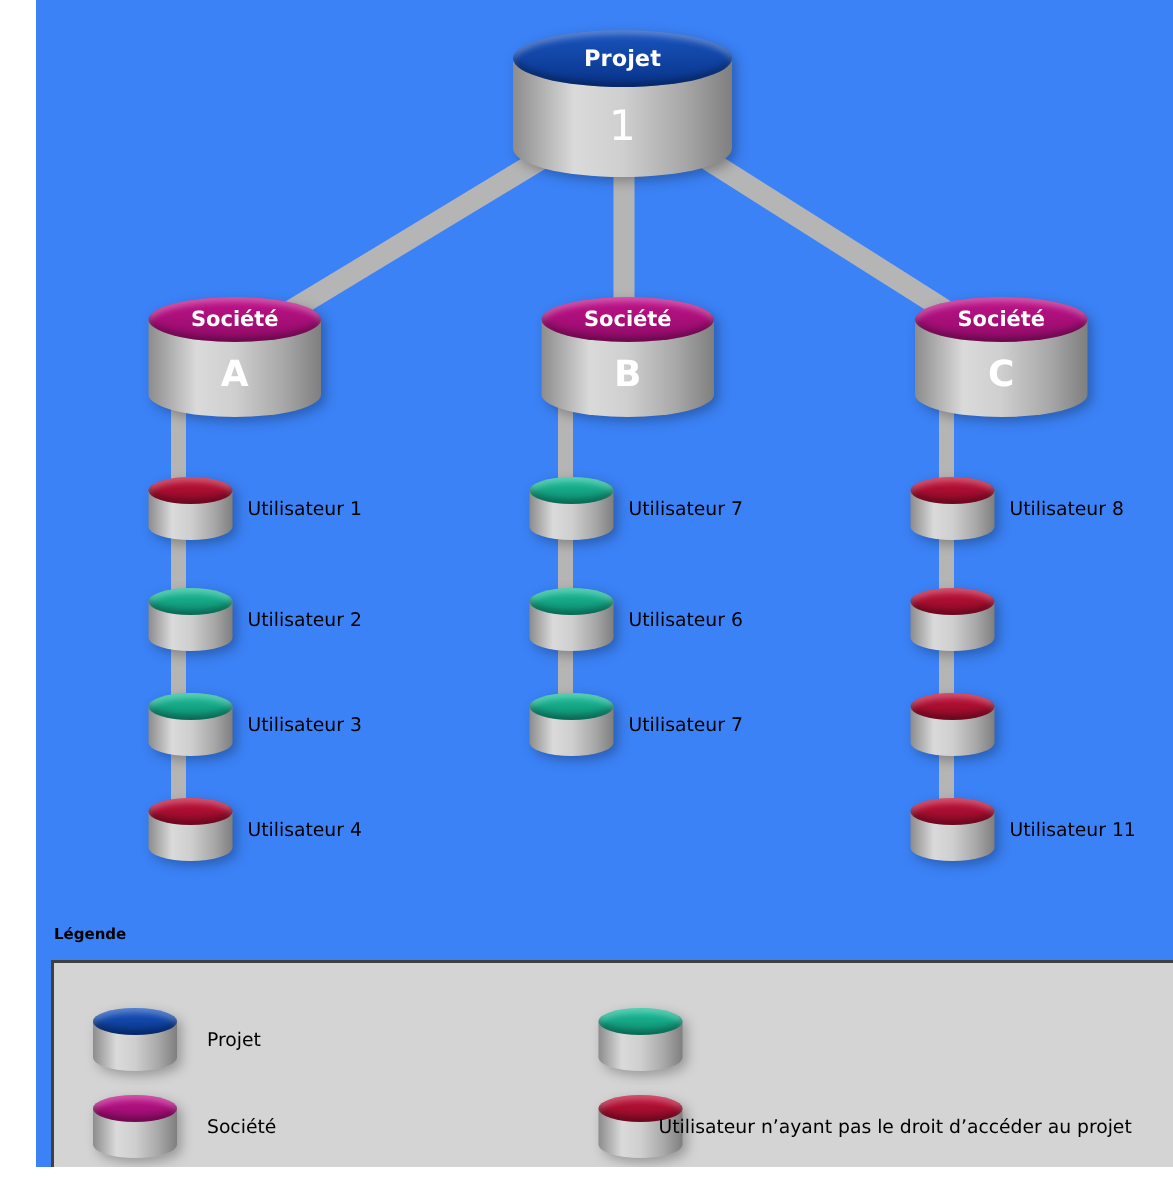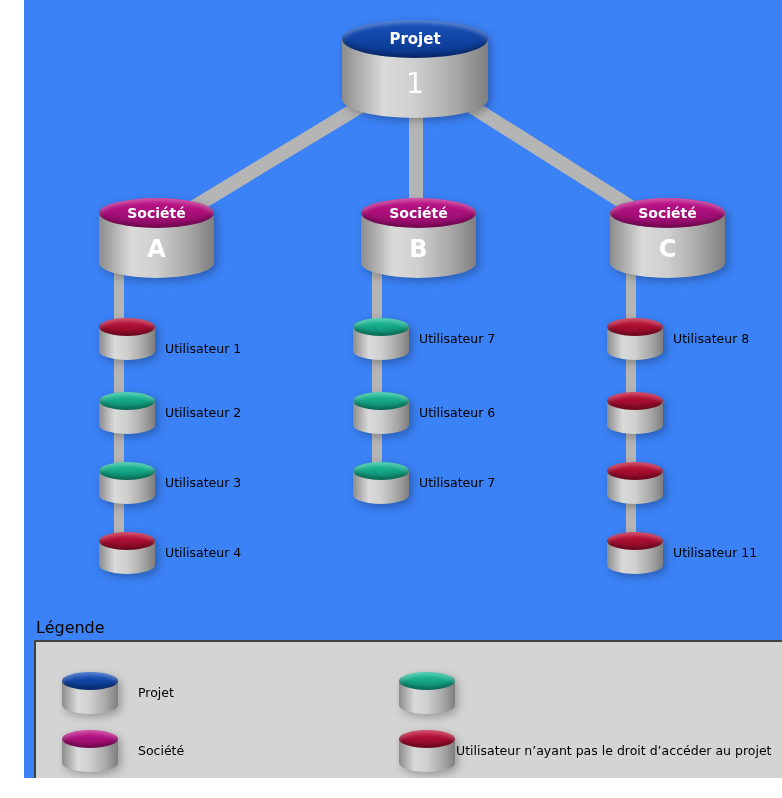--- a/index.html
+++ b/index.html
@@ -49,21 +49,21 @@
   .body-lg { top:38px; height:54px; line-height:52px; font-size:28px; }
   .cap-md  { top:0; height:30px; line-height:30px; font-size:14px; font-weight:bold; }
   .body-md { top:30px; height:46px; line-height:43px; font-size:24px; font-weight:bold; }
 
   .user-label {
     position:absolute; height:42px; line-height:42px;
     font-size:12.5px; color:#000; white-space:nowrap;
   }
 
   
-  .legend-title { position:absolute; left:12px; top:618px; font-size:16px; color:#000; }
+  .legend-title { position:absolute; left:12px; top:618px; font-size:10px; color:#000;font-weight:bold; }
   .legend-box {
     position:absolute; left:10px; top:640px; width:758px; height:146px;
     background:#d4d4d4; border:2px solid #404040;
   }
   .legend-label {
     position:absolute; height:42px; line-height:42px;
     font-size:12.5px; color:#000; white-space:nowrap;
   }
 </style>
 </head>
@@ -105,21 +105,21 @@
     <div class="side"></div>
     <div class="top top-magenta"></div>
     <span class="cap-label cap-md">Société</span>
     <span class="body-label body-md">C</span>
   </div>
 
   <div class="cyl cyl-sm user" style="left:75px;top:318px" data-access="denied">
     <div class="side"></div>
     <div class="top"></div>
   </div>
-  <span class="user-label" style="left:141px;top:328px">Utilisateur 1</span>
+  <span class="user-label" style="left:141px;top:318px">Utilisateur 1</span>
 
   <div class="cyl cyl-sm user" style="left:75px;top:392px" data-access="granted">
     <div class="side"></div>
     <div class="top"></div>
   </div>
   <span class="user-label" style="left:141px;top:392px">Utilisateur 2</span>
 
   <div class="cyl cyl-sm user" style="left:75px;top:462px" data-access="granted">
     <div class="side"></div>
     <div class="top"></div>
@@ -189,15 +189,15 @@
 
   <div class="cyl cyl-sm" style="left:375px;top:672px">
     <div class="side"></div>
     <div class="top top-green"></div>
   </div>
 
   <div class="cyl cyl-sm" style="left:375px;top:730px">
     <div class="side"></div>
     <div class="top top-red"></div>
   </div>
-  <span class="legend-label" style="left:432px;top:730px">Utilisateur n’ayant pas le droit d’accéder au projet</span>
+  <span class="legend-label" style="left:415px;top:730px">Utilisateur n’ayant pas le droit d’accéder au projet</span>
 
 </div>
 
 </body></html>

